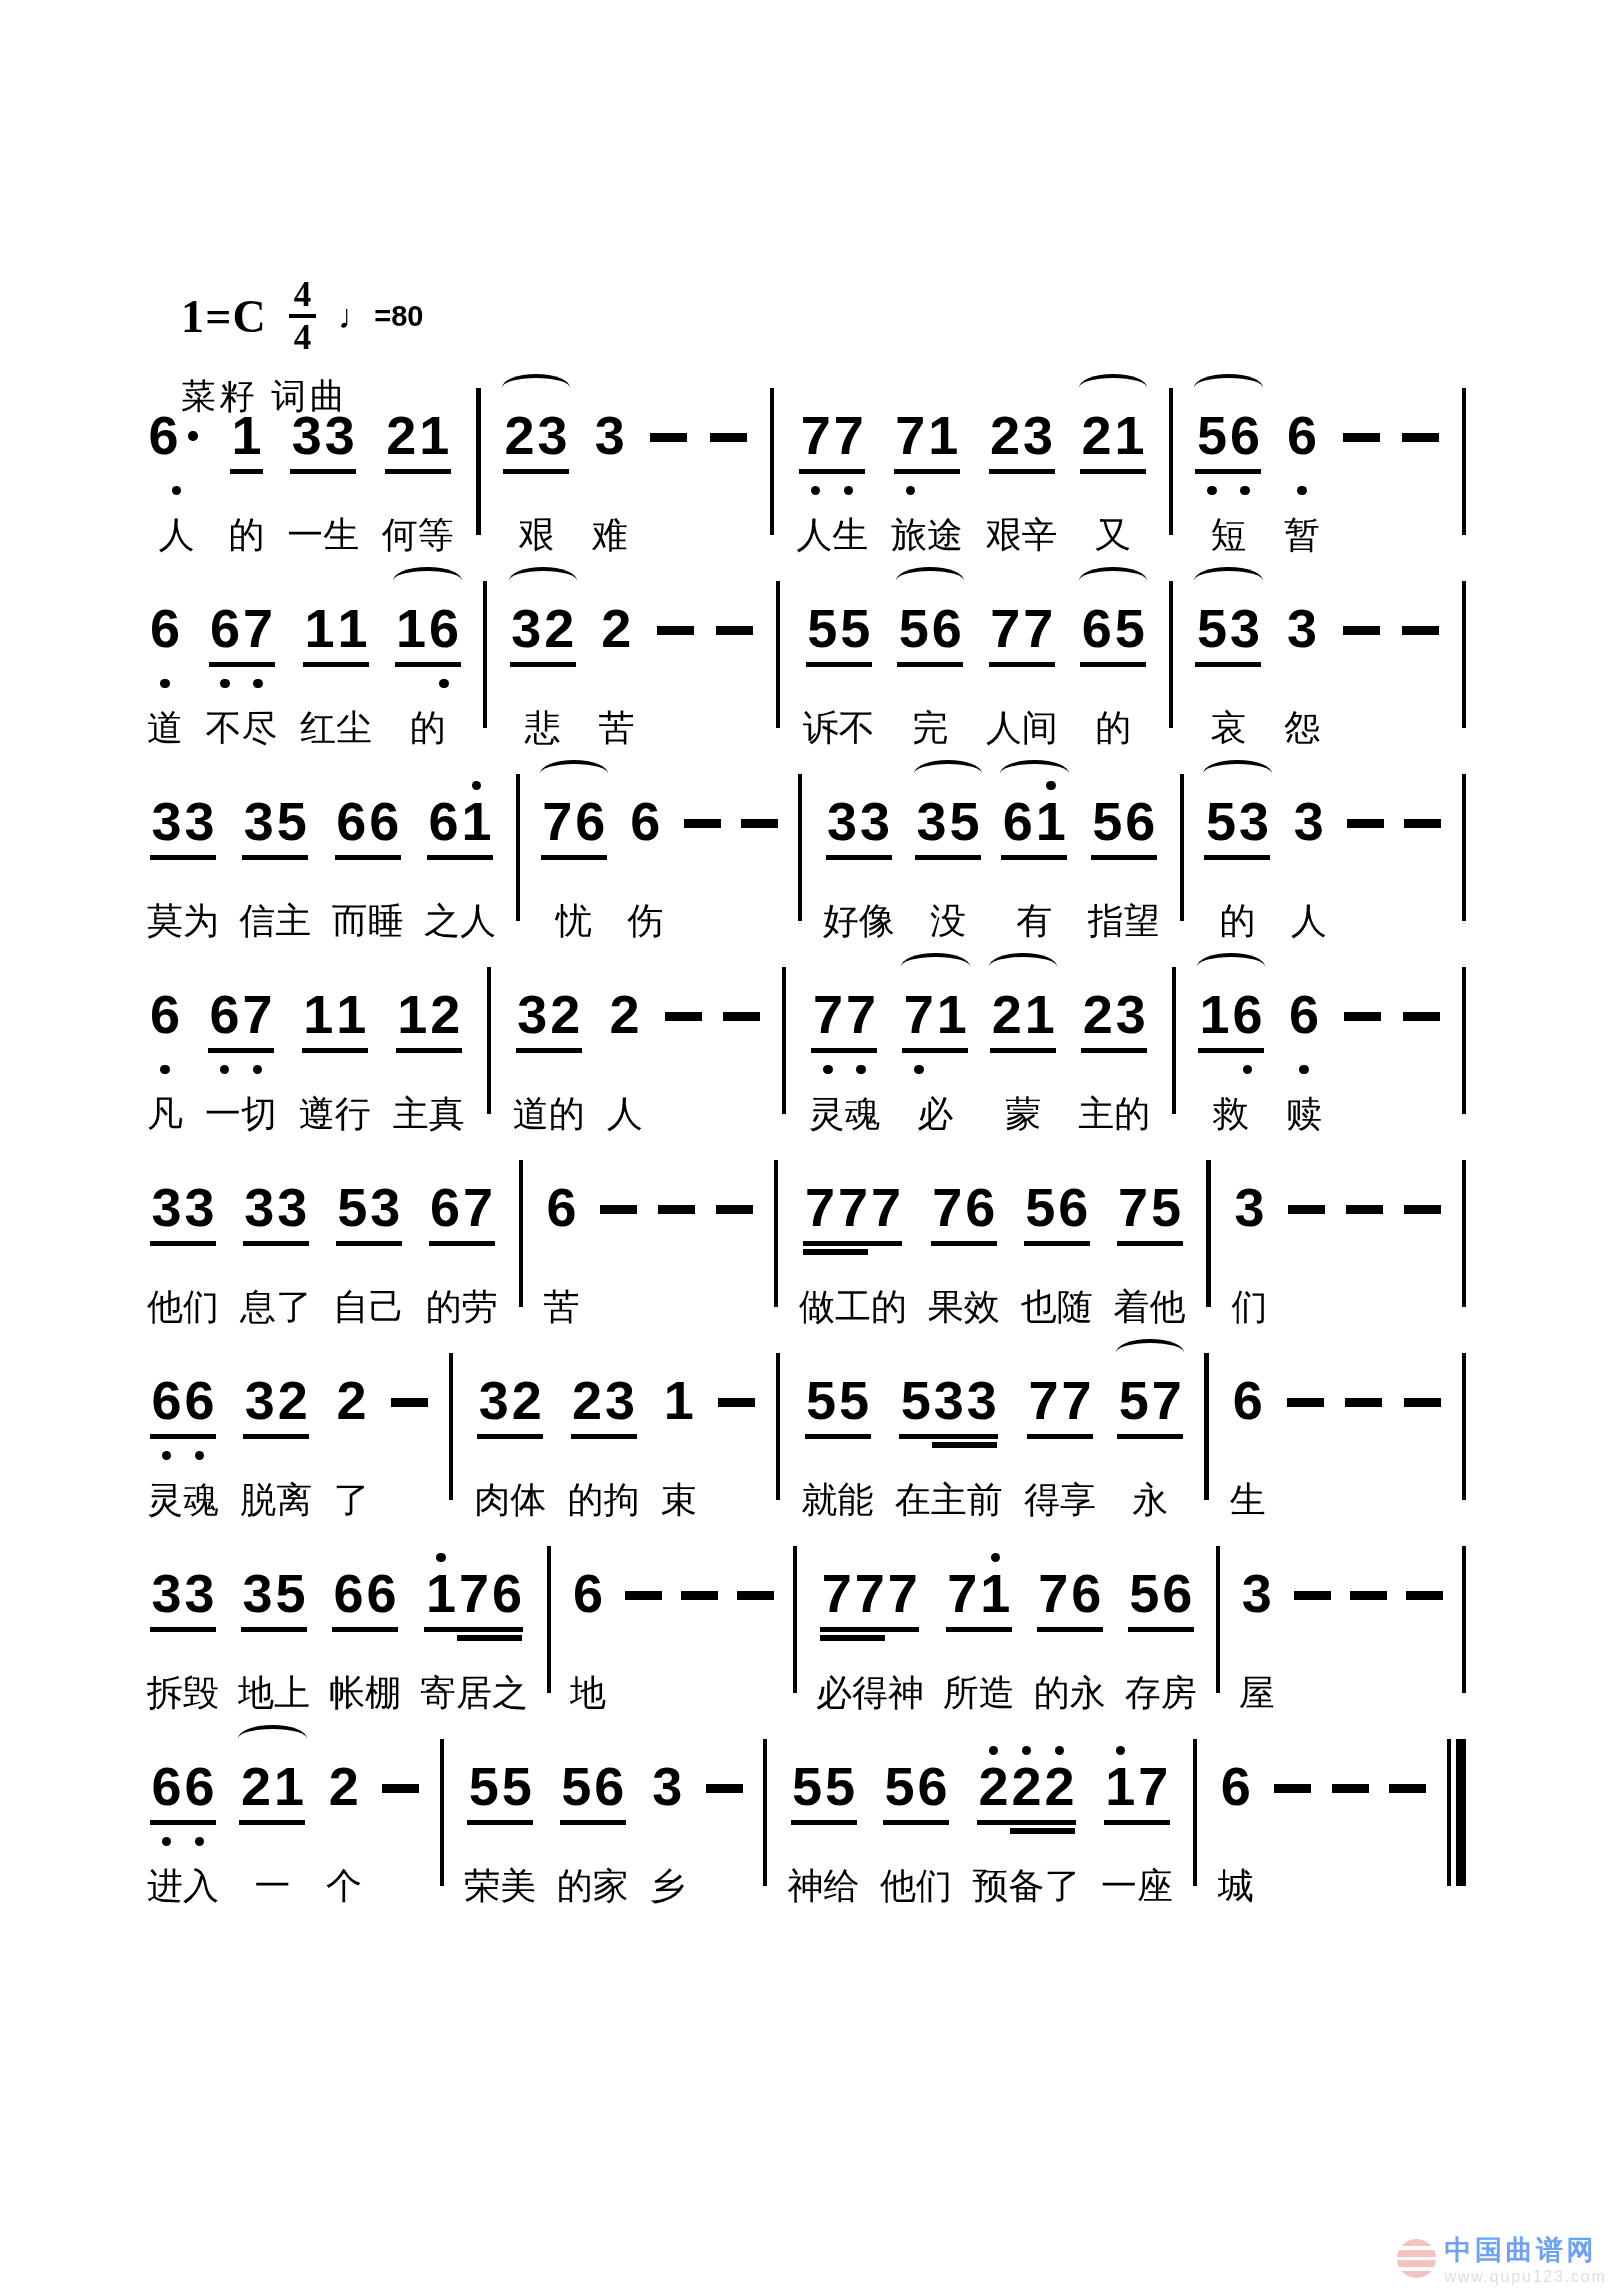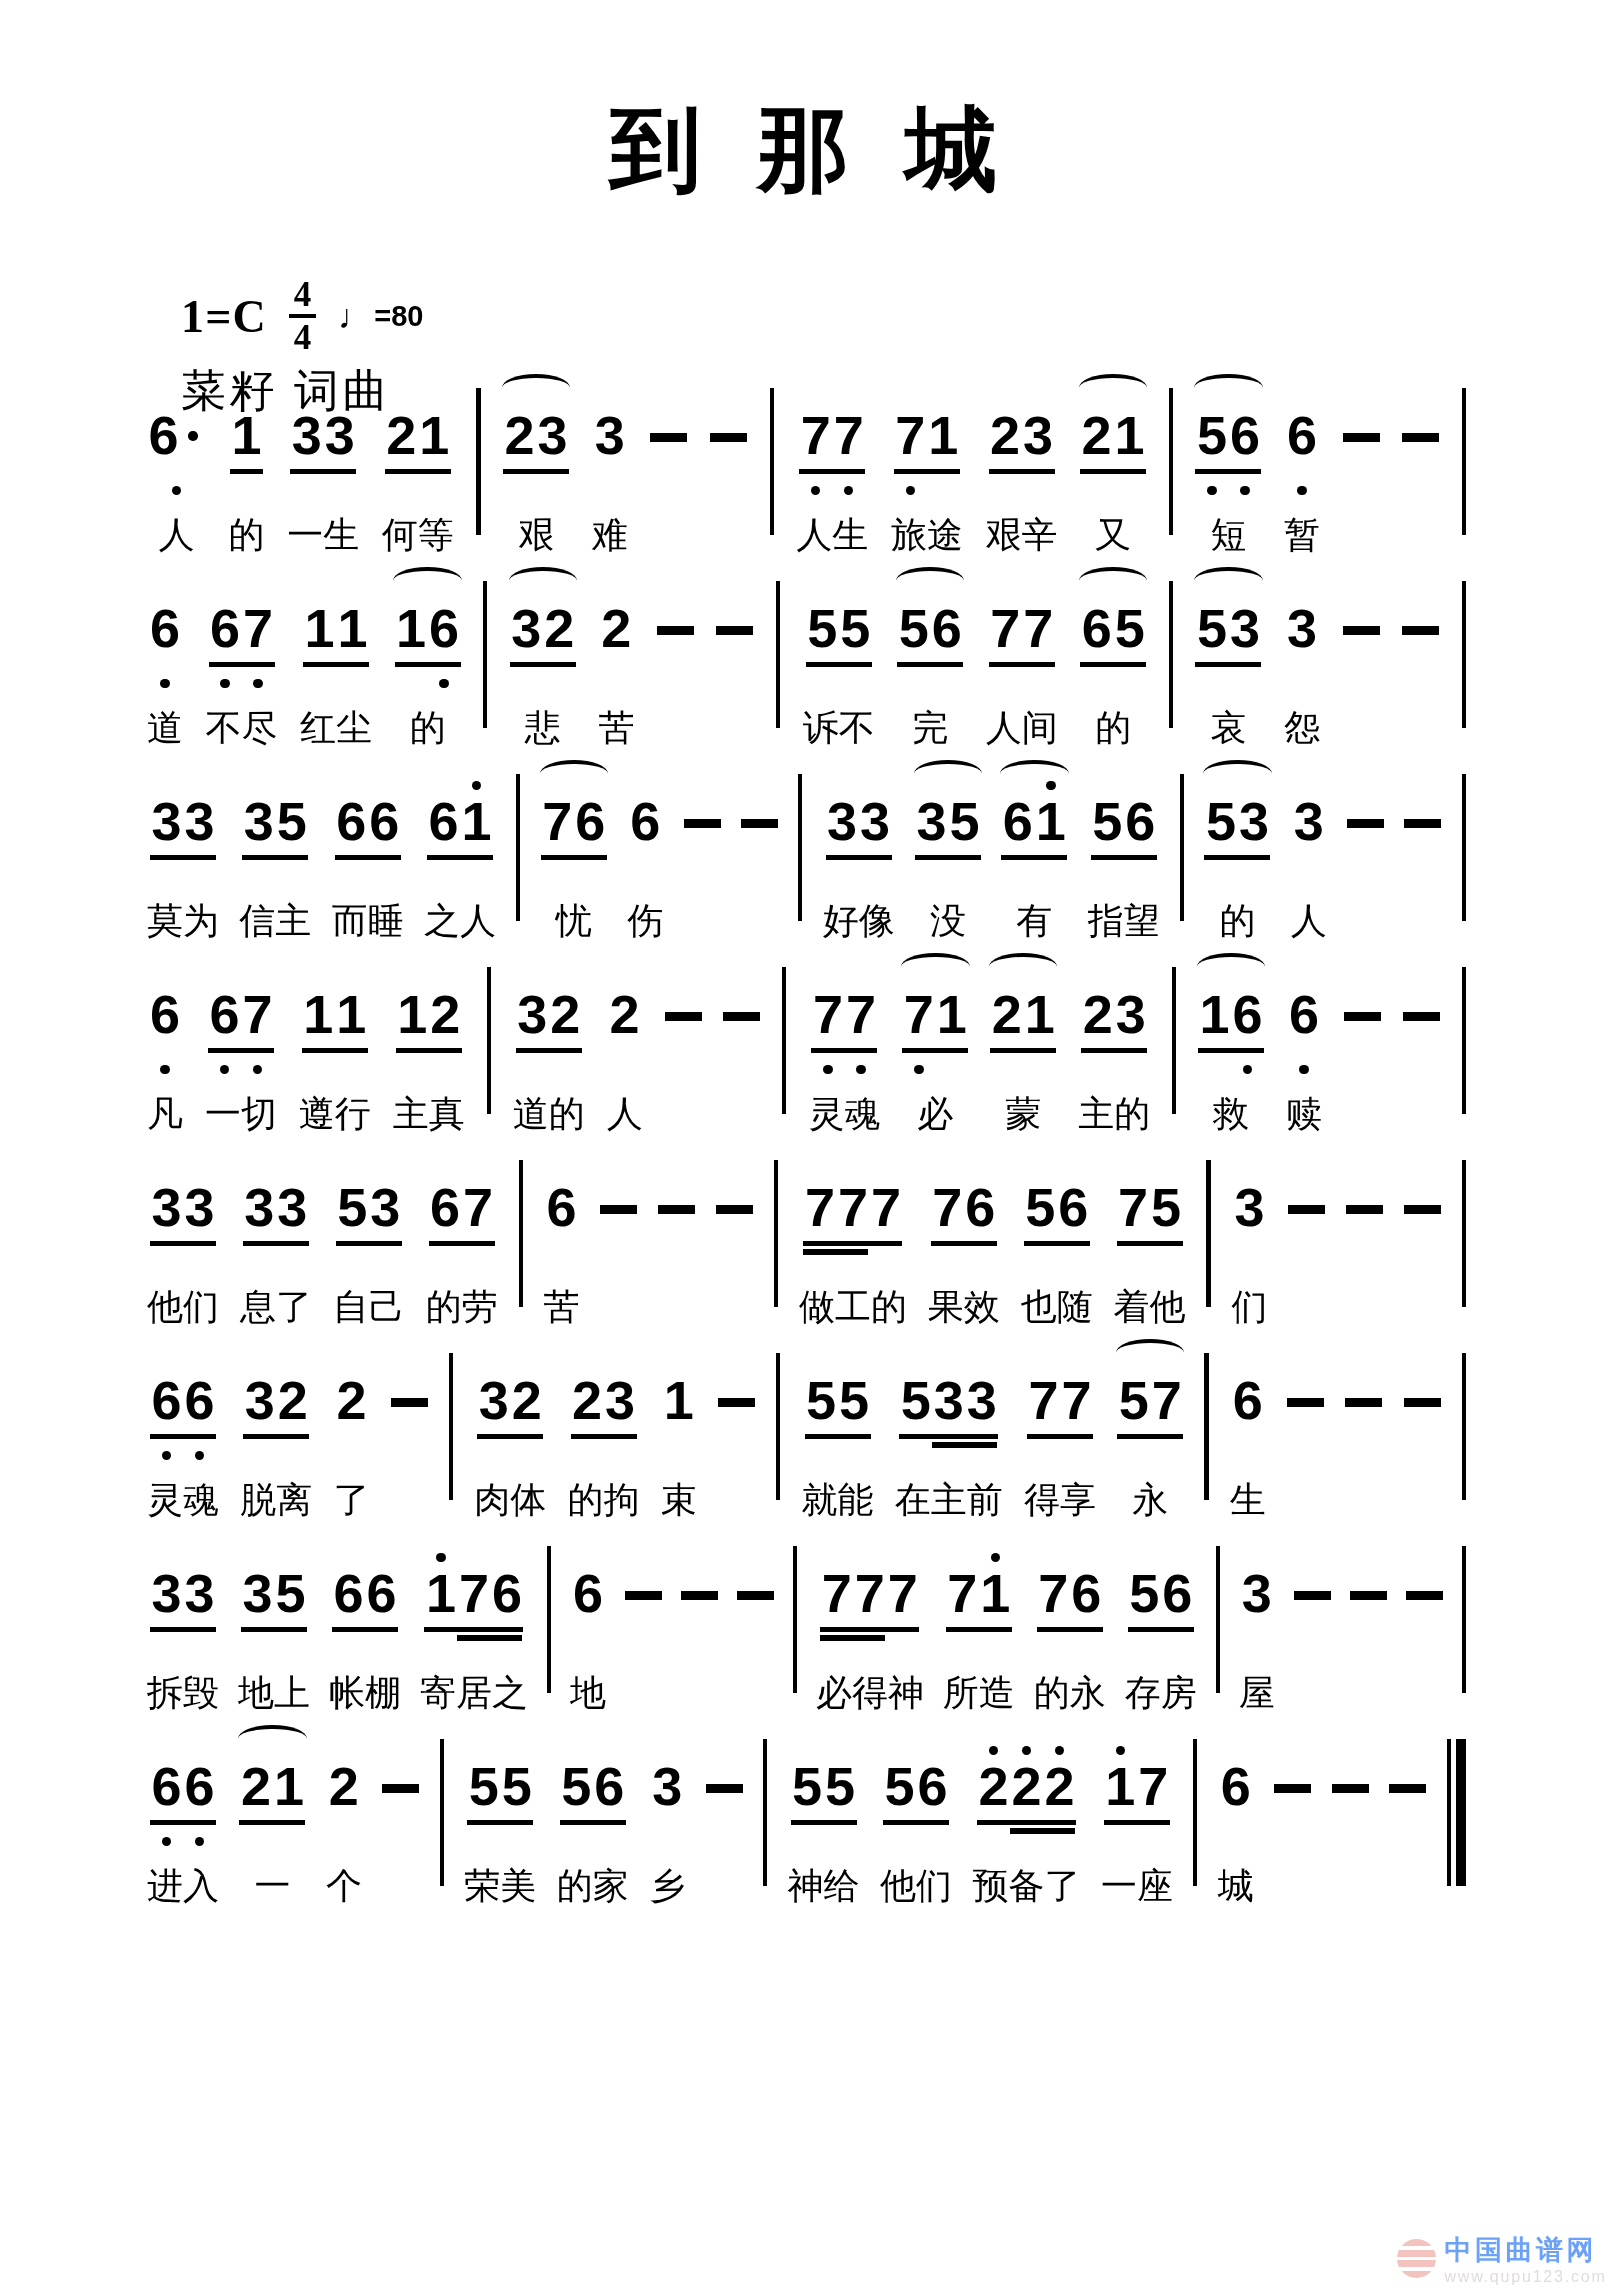--- a/index.html
+++ b/index.html
@@ -12,21 +12,21 @@
   .meta{position:absolute;top:275px;left:181px;right:170px;display:flex;
         justify-content:space-between;align-items:flex-start;flex-direction:column;}
   .meta-left{display:flex;align-items:center;gap:22px;}
   .key{font-family:"Liberation Serif",serif;font-weight:bold;font-size:46px;letter-spacing:1.2px;}
   .timesig{display:inline-flex;flex-direction:column;align-items:center;
            font-family:"Liberation Serif",serif;font-weight:bold;font-size:35px;line-height:39px;}
   .tsn{border-bottom:4.7px solid #000;padding:0 4.7px;}
   .tsd{padding:0 4.7px;}
   .tempo{font-size:29px;font-weight:bold;display:inline-flex;align-items:center;}
   .tnote{font-size:34px;margin-right:2.3px;}
-  .credit{font-size:45px;margin-top:4px;letter-spacing:3.5px;}
+  .credit{font-size:35px;margin-top:16px;letter-spacing:3.5px;}
 
   .score{position:absolute;top:377px;left:147px;right:157px;}
   .score-line{display:flex;justify-content:space-between;align-items:flex-start;height:193px;}
 
   .group{display:inline-flex;flex-direction:column;align-items:center;}
   .gcore{display:flex;flex-direction:column;align-items:center;}
   .ghigh{position:relative;height:27px;display:flex;}
   .ghigh .slot{width:33px;display:flex;justify-content:center;align-items:flex-end;}
   .slur{position:absolute;left:-1.2px;right:-1.2px;bottom:2.3px;height:23.4px;
         border-top:4.1px solid #000;border-radius:50% 50% 0 0;}
@@ -56,21 +56,20 @@
          background:repeating-linear-gradient(#f0b0ab 0 7px,#ffffff 7px 10.5px);
          background-color:#f0b0ab;display:inline-block;}
   .wtext{display:flex;flex-direction:column;align-items:flex-start;}
   .wname{font-size:27px;font-weight:bold;color:#3b82f6;letter-spacing:3.5px;}
   .wurl{font-size:16px;color:#d9cfce;letter-spacing:1.8px;}
 </style>
 </head>
 <body>
 
 <div class="sheet">
-  <h1 class="title">到 那 城</h1>
 
   <div class="meta">
     <div class="meta-left">
       <span class="key">1=C</span>
       <span class="timesig">
         <span class="tsn">4</span>
         <span class="tsd">4</span>
       </span>
       <span class="tempo">
         <span class="tnote">♩</span>

